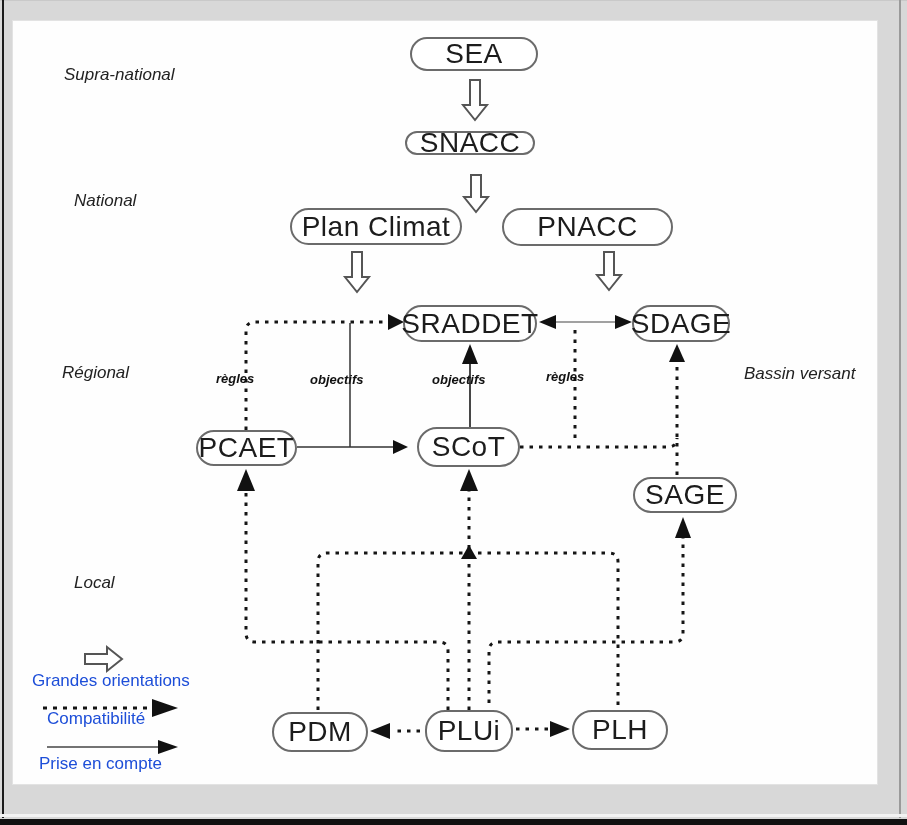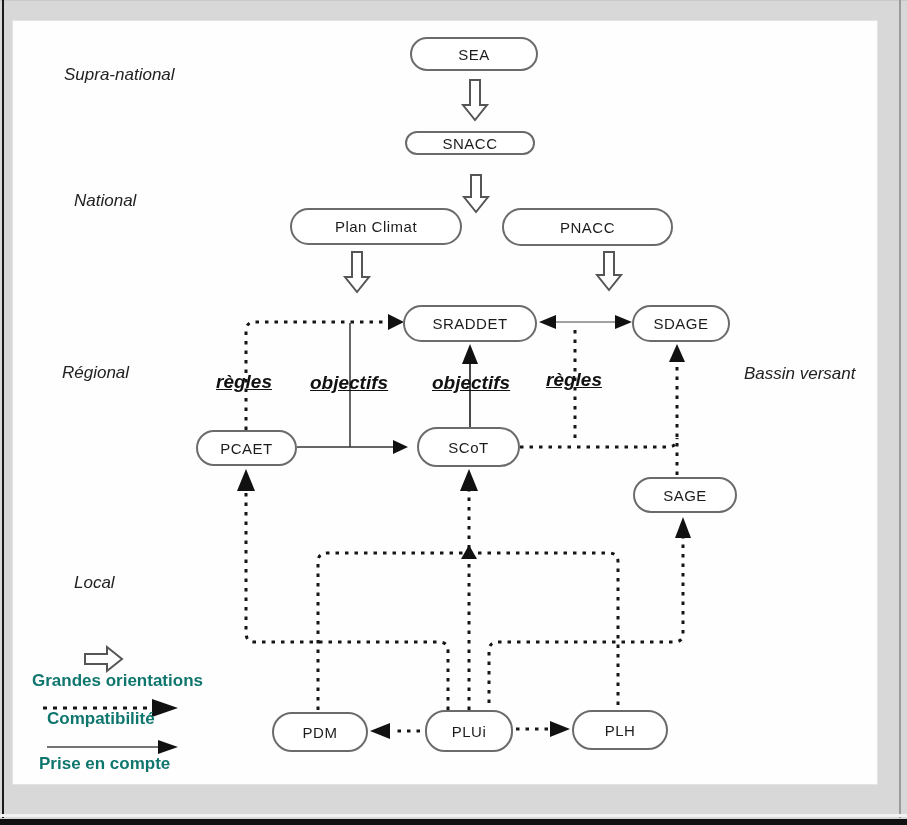--- a/index.html
+++ b/index.html
@@ -21,31 +21,31 @@
     position:absolute;left:12px;top:20px;width:866px;height:765px;
     background:#fefefe;border:1px solid #e3e3e3;box-sizing:border-box;
   }
   svg.connectors{position:absolute;left:0;top:0;width:907px;height:825px;pointer-events:none;}
   .node{
     position:absolute;
     background:#fff;
     border:2px solid #6b6b6b;
     border-radius:20px;
     display:flex;align-items:center;justify-content:center;
-    font-size:15px;letter-spacing:0.5px;color:#1c1c1c;
+    font-size:28px;letter-spacing:0.5px;color:#1c1c1c;
     box-sizing:border-box;
   }
   .level-label{
     position:absolute;font-style:italic;font-size:17px;color:#222;white-space:nowrap;margin-top:7px;
   }
   .edge-label{
-    position:absolute;font-style:italic;font-weight:bold;font-size:19px;color:#111;white-space:nowrap;text-decoration:underline;
+    position:absolute;font-style:italic;font-weight:bold;font-size:13px;color:#111;white-space:nowrap;
   }
   .legend-label{
-    position:absolute;font-weight:bold;font-size:17px;color:#0f766e;white-space:nowrap;
+    position:absolute;font-weight:normal;font-size:17px;color:#1d4ed8;white-space:nowrap;
   }
 </style>
 </head>
 <body>
 
 <div class="stage">
   <div class="panel"></div>
 
   <svg class="connectors" viewBox="0 0 907 825">
 

